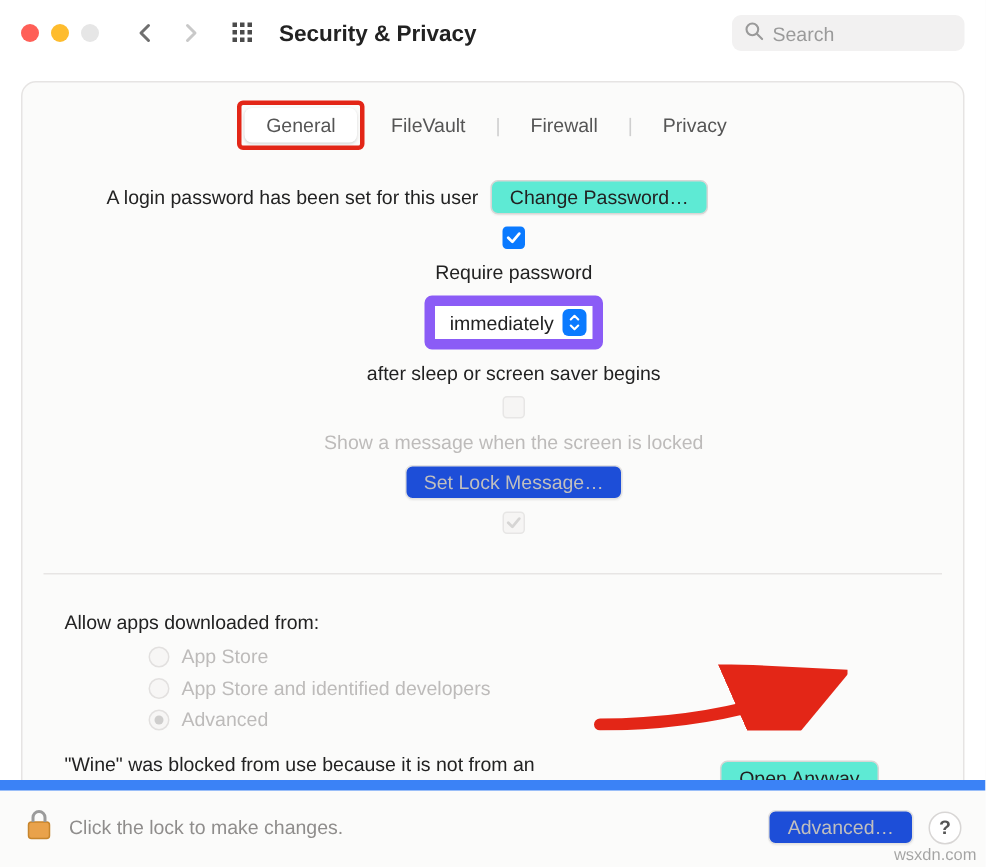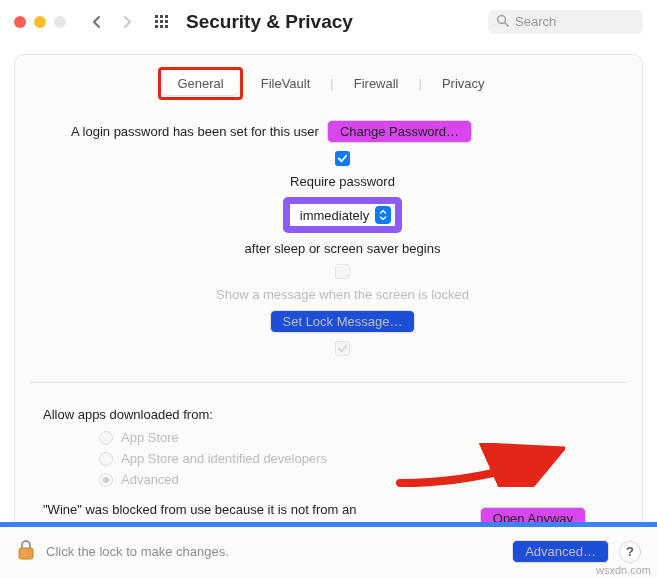--- a/index.html
+++ b/index.html
@@ -30,25 +30,25 @@
   .navbtn {
     width: 22px; height: 22px; display:flex; align-items:center; justify-content:center;
     color: #888;
   }
   .grid-icon {
     width: 20px; height: 20px; display:flex; align-items:center; justify-content:center;
     margin: 0 6px;
   }
   .title {
     font-weight: 700;
-    font-size: 19px;
+    font-size: 15px;
   }
   .titlebar-spacer { flex: 1; }
   .search {
-    display: flex; align-items: flex-start;
+    display: flex; align-items: center;
     background: #f2f1f1;
     border-radius: 6px;
     padding: 4px 8px;
     width: 155px;
     color: #9a9a9a;
     margin-left: 32px;
   }
   .search svg { margin-right: 6px; }
   .panel {
     margin: 10px 14px 0 14px;
@@ -85,21 +85,21 @@
   .tab-sep { color: #cfcfcf; padding: 0 2px; }
   .section {
     padding: 4px 56px 0 56px;
     font-size: 13px;
   }
   .row {
     display: flex; align-items: center; gap: 8px; margin: 8px 0;
     flex-wrap: wrap;
   }
   .btn {
-    background: #d946ef;
+    background: #5eead4;
     border: 1px solid #d8d6d5;
     border-radius: 5px;
     padding: 3px 12px;
     font-size: 13px;
     box-shadow: 0 1px 1px rgba(0,0,0,0.04);
   }
   .btn.disabled {
     color: #c0bfbe;
     background: #1d4ed8;
     border-color: #e3e2e1;
@@ -159,21 +159,21 @@
     pointer-events: none;
   }
   .footer {
     position: absolute;
     bottom: 0; left: 0; right: 0;
     display: flex; align-items: center;
     padding: 12px 16px 14px 16px;
     gap: 10px;
     color: #8f8d8c;
     background: #fbfbfa;
-    border-top: 5px solid #3b82f6;
+    border-top: 7px solid #3b82f6;
   }
   .footer-spacer { flex: 1; }
   .help {
     width: 22px; height: 22px; border-radius: 50%;
     background: #fff; border: 1px solid #d8d6d5;
     display:flex; align-items:center; justify-content:center;
     font-weight: 600; color:#555;
   }
   .watermark {
     position: absolute;

